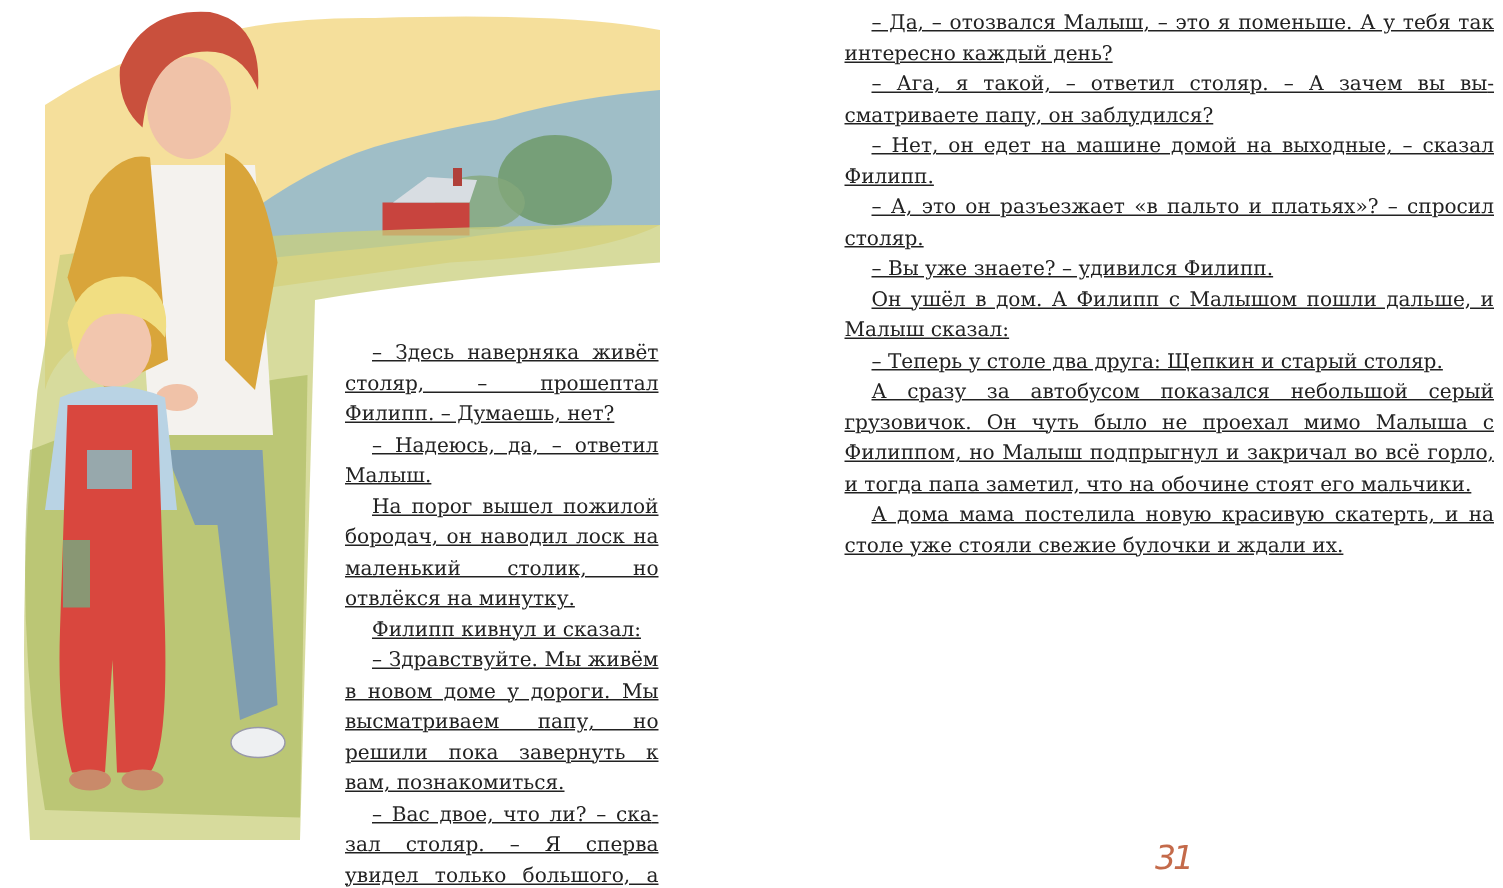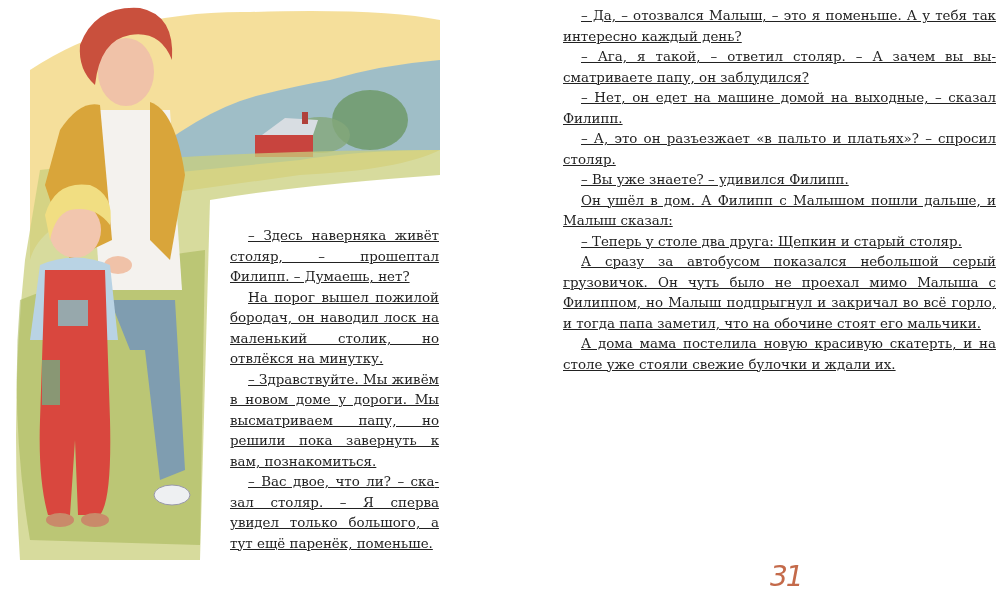--- a/index.html
+++ b/index.html
@@ -5,21 +5,21 @@
   html, body { margin:0; padding:0; }
   body { width:1002px; height:592px; background:#ffffff; position:relative; overflow:hidden;
          font-family:"DejaVu Serif","Liberation Serif",serif; color:#222; }
   .spread { position:absolute; inset:0; }
   .illustration { position:absolute; left:0; top:0; width:450px; height:560px; }
   .text-col { position:absolute; font-size:13.4px; line-height:20.5px; text-align:justify; }
   .left-col { left:230px; top:226px; width:209px; }
   .right-col { left:563px; top:6px; width:433px; }
   .text-col p { margin:0; text-indent:18px;text-decoration:underline; }
   .page-number { position:absolute; left:770px; top:560px; font-family:"DejaVu Sans",sans-serif;
-                 font-size:28px; color:#c46a4a; font-style:italic; letter-spacing:-2px; }
+                 font-size:22px; color:#c46a4a; font-style:italic; letter-spacing:-2px; }
 </style>
 </head>
 <body>
 
 <div class="spread">
 
   <svg class="illustration" viewBox="0 0 450 560" xmlns="http://www.w3.org/2000/svg">
 
     <path d="M30 70 Q120 10 250 12 Q380 8 440 20 L440 150 Q400 170 300 175 L120 200 Q40 220 30 260 Z" fill="#f3d98a" opacity="0.85"></path>
 
@@ -53,21 +53,23 @@
     <path d="M40 265 Q75 250 110 265 L118 340 L30 340 Z" fill="#b9d3e4"></path>
     <path d="M45 270 L105 270 L110 420 Q112 500 100 515 L78 515 L75 440 L70 515 L48 515 Q38 480 40 420 Z" fill="#d9473e"></path>
     <rect x="58" y="300" width="30" height="26" fill="#8fb3b8" opacity="0.9"></rect>
     <rect x="42" y="360" width="18" height="45" fill="#7fa07a" opacity="0.9"></rect>
     <ellipse cx="60" cy="520" rx="14" ry="7" fill="#c98a6a"></ellipse>
     <ellipse cx="95" cy="520" rx="14" ry="7" fill="#c98a6a"></ellipse>
   </svg>
 
   <div class="text-col left-col">
     <p>– Здесь наверняка живёт сто­ляр, – прошептал Филипп. – Думаешь, нет?</p>
+    <p>– Надеюсь, да, – ответил Малыш.</p>
     <p>На порог вышел пожилой бородач, он наводил лоск на маленький столик, но отвлёкся на минутку.</p>
+    <p>Филипп кивнул и сказал:</p>
     <p>– Здравствуйте. Мы живём в новом доме у дороги. Мы высматриваем папу, но решили пока завернуть к вам, познако­миться.</p>
     <p>– Вас двое, что ли? – ска­зал столяр. – Я сперва увидел только большого, а тут ещё па­ренёк, поменьше.</p>
   </div>
 
   <div class="text-col right-col">
     <p>– Да, – отозвался Малыш, – это я поменьше. А у тебя так интересно каждый день?</p>
     <p>– Ага, я такой, – ответил столяр. – А зачем вы вы­сматриваете папу, он заблудился?</p>
     <p>– Нет, он едет на машине домой на выходные, – сказал Филипп.</p>
     <p>– А, это он разъезжает «в пальто и платьях»? – спросил столяр.</p>
     <p>– Вы уже знаете? – удивился Филипп.</p>

